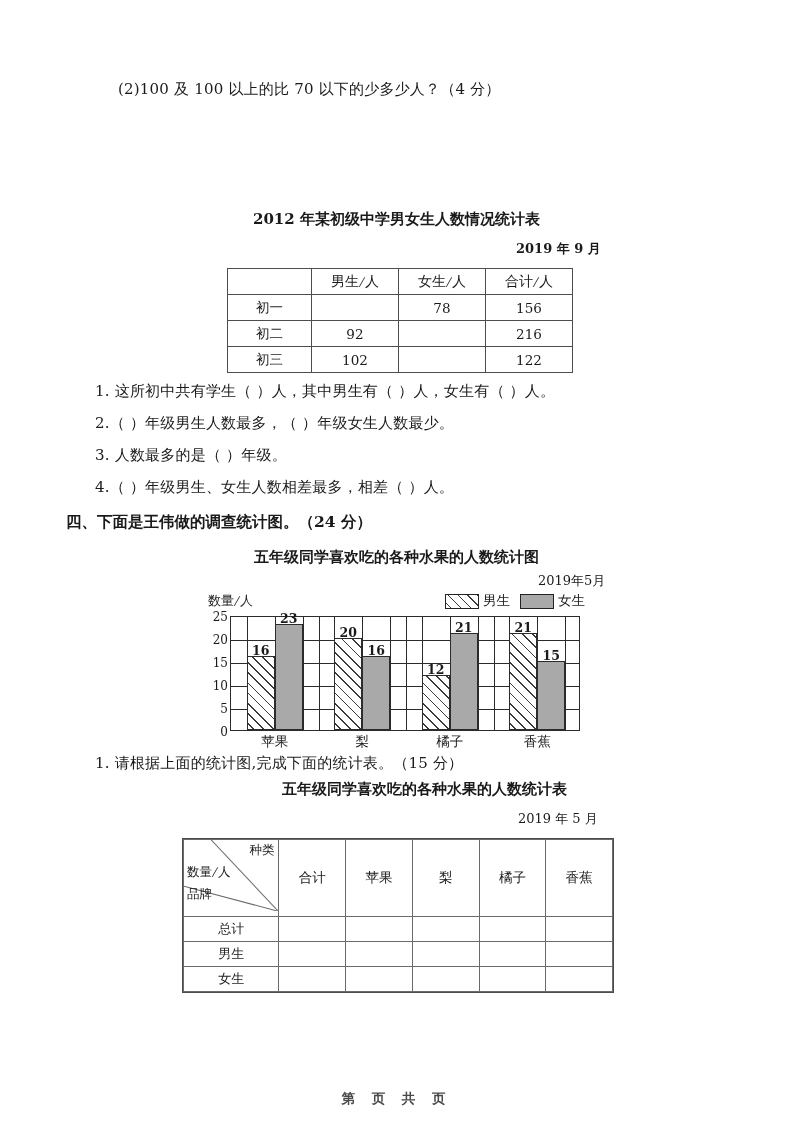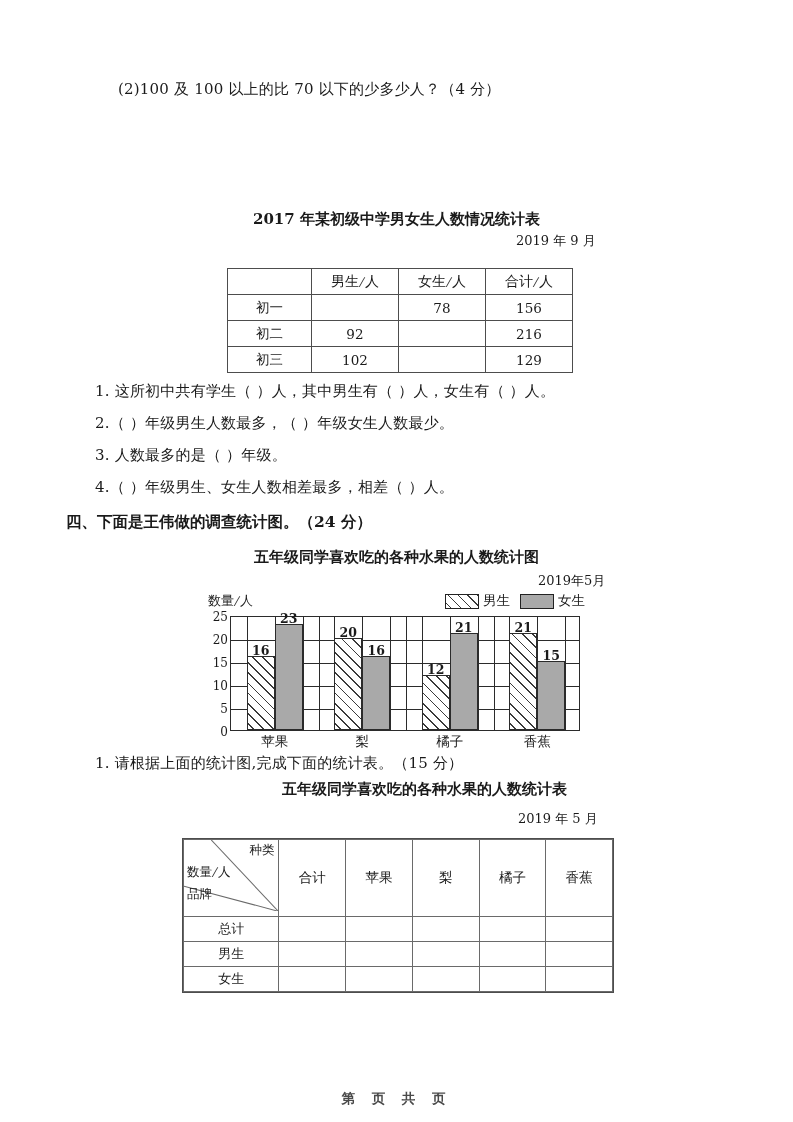--- a/index.html
+++ b/index.html
@@ -42,21 +42,21 @@
     font-size: 13px;
     white-space: nowrap;
   }
 
   
   .abs { position: absolute; }
 
   #q2-line       { left: 118px; top: 80px; }
   #sec3-head     { left: 66px;  top: 172px; }
   #tbl1-title    { left: 0;     top: 210px; width: 793px; }
-  #tbl1-date     { left: 516px; top: 232px; }
+  #tbl1-date     { left: 516px; top: 240px; font-weight: bold; }
   #tbl1-wrap     { left: 227px; top: 268px; }
 
   #fill-1        { left: 95px;  top: 382px; }
   #fill-2        { left: 95px;  top: 414px; }
   #fill-3        { left: 95px;  top: 446px; }
   #fill-4        { left: 95px;  top: 478px; }
 
   #sec4-head     { left: 66px;  top: 512px; }
   #chart-title   { left: 0;     top: 548px; width: 793px; }
   #chart-date    { left: 538px; top: 572px; }
@@ -219,21 +219,21 @@
   .outer-frame { border: 1.6px solid #4d4d4d; display: inline-block; }
 </style>
 </head>
 <body>
 
 <div class="page">
 
   <div class="abs q-line" id="q2-line">(2)100 及 100 以上的比 70 以下的少多少人？（4 分）</div>
 
 
-  <div class="abs tbl-title" id="tbl1-title">2017 年某初级中学男女生人数情况统计表</div>
+  <div class="abs tbl-title" id="tbl1-title">2012 年某初级中学男女生人数情况统计表</div>
 
   <div class="abs date-line" id="tbl1-date">2019 年 9 月</div>
 
   <div class="abs" id="tbl1-wrap">
     <table class="grid" id="tbl1">
       <tbody>
           <tr>
         <td class="c-lbl"></td>
         <td class="c-dat hdr-cell"><span>男生</span><span class="slash">/</span><span>人</span></td>
         <td class="c-dat hdr-cell"><span>女生</span><span class="slash">/</span><span>人</span></td>
@@ -248,21 +248,21 @@
       <tr>
         <td class="c-lbl">初二</td>
         <td class="c-dat">92</td>
         <td class="c-dat"></td>
         <td class="c-dat">216</td>
       </tr>
       <tr>
         <td class="c-lbl">初三</td>
         <td class="c-dat">102</td>
         <td class="c-dat"></td>
-        <td class="c-dat">129</td>
+        <td class="c-dat">122</td>
       </tr>
     </tbody>
       </table>
   </div>
 
   <div class="abs q-line" id="fill-1">1. 这所初中共有学生（      ）人，其中男生有（      ）人，女生有（      ）人。</div>
   <div class="abs q-line" id="fill-2">2.（      ）年级男生人数最多，（      ）年级女生人数最少。</div>
   <div class="abs q-line" id="fill-3">3. 人数最多的是（      ）年级。</div>
   <div class="abs q-line" id="fill-4">4.（      ）年级男生、女生人数相差最多，相差（      ）人。</div>
 

